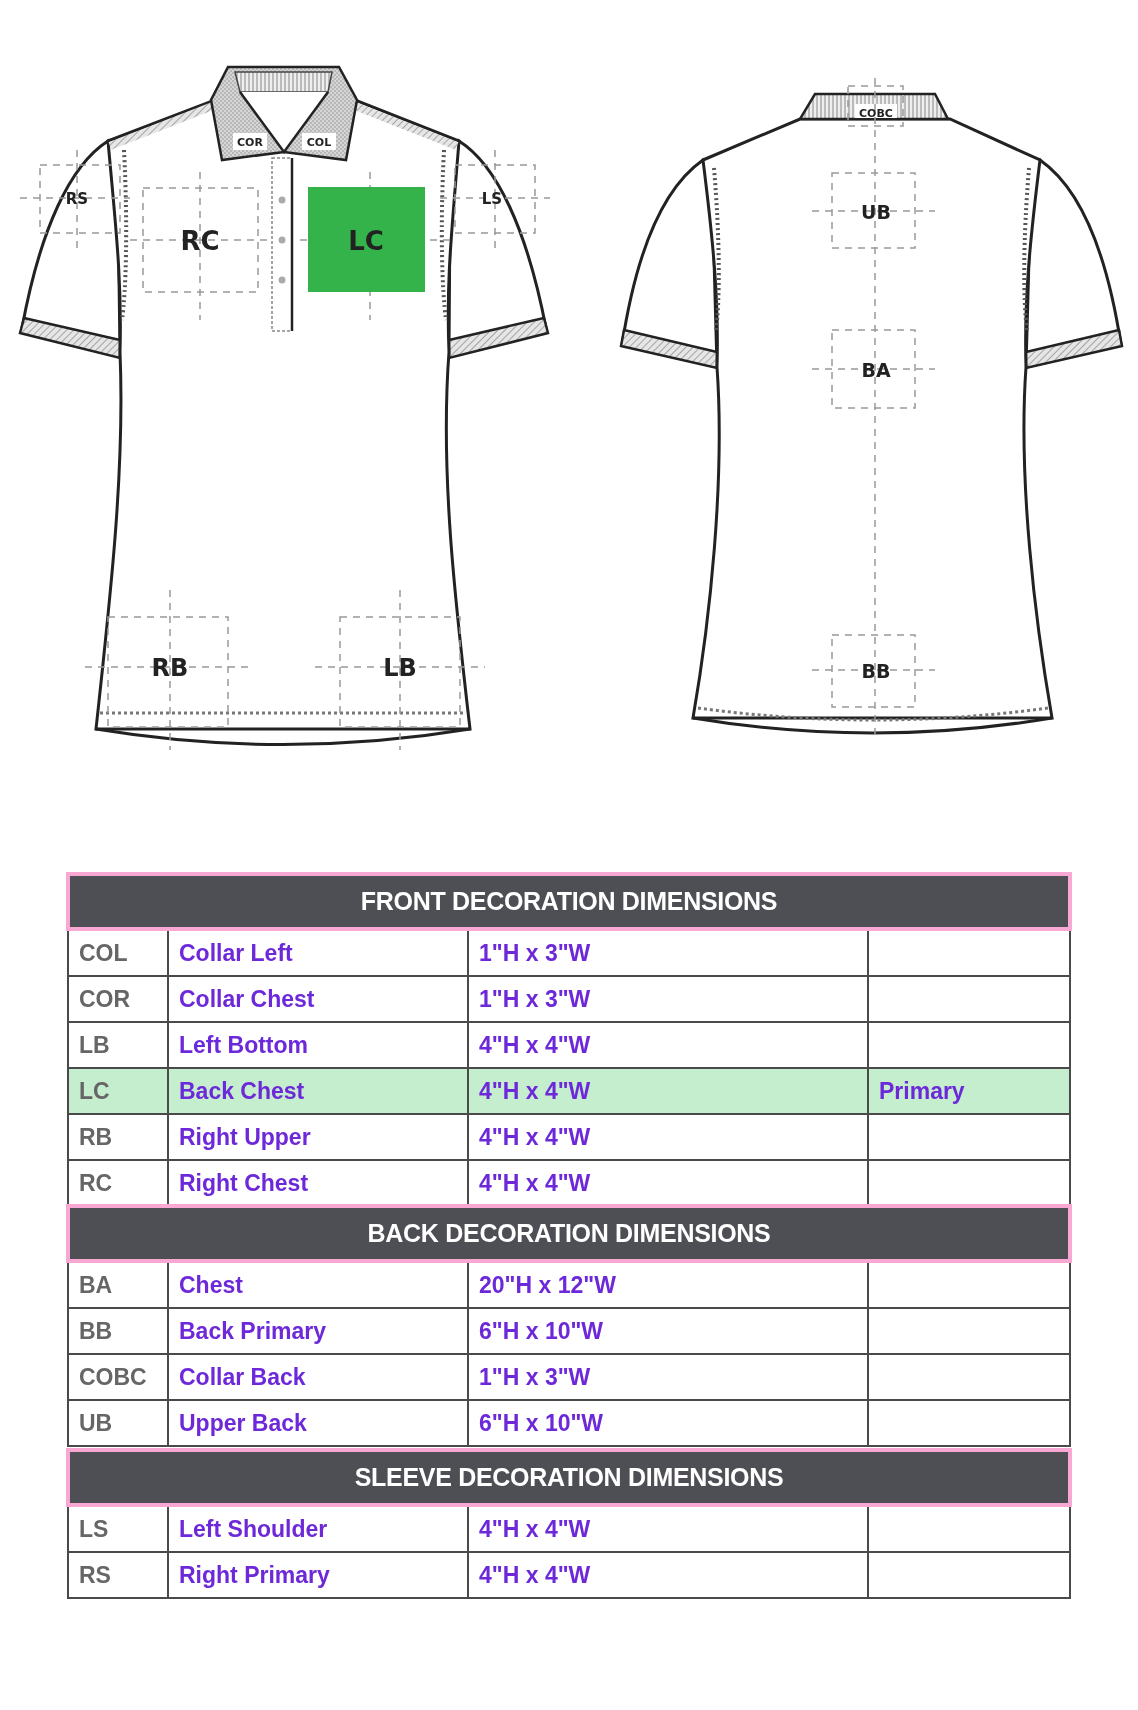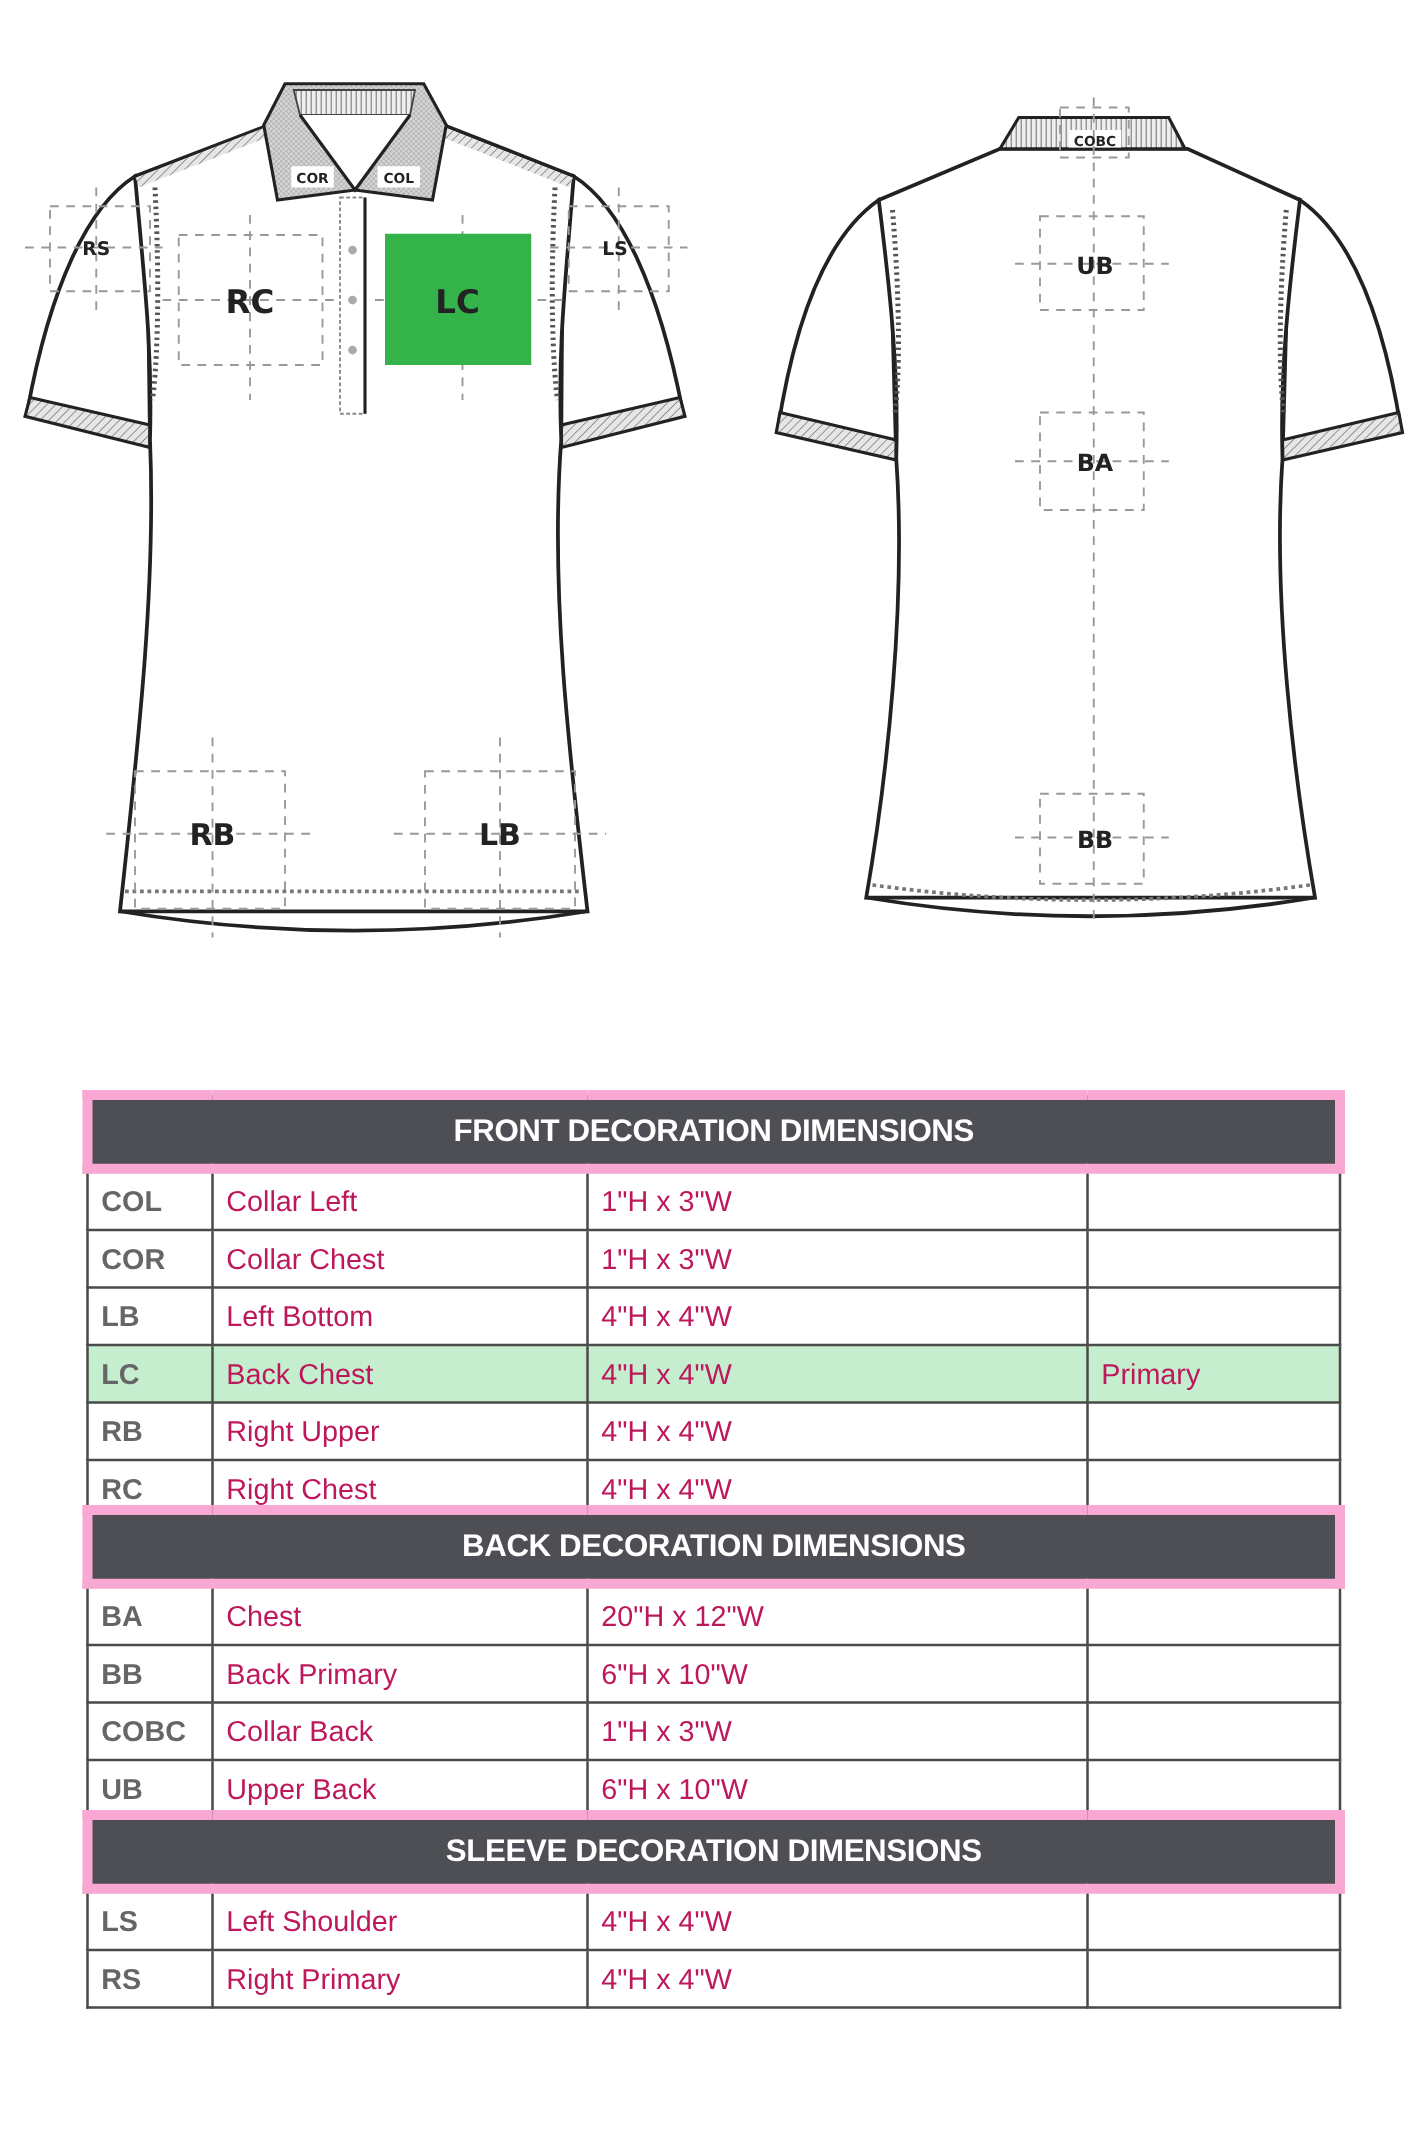--- a/index.html
+++ b/index.html
@@ -5,23 +5,23 @@
   html, body { margin: 0; padding: 0; background: #ffffff; }
   body { width: 1138px; height: 1710px; position: relative; overflow: hidden;
          font-family: "Liberation Sans", sans-serif; }
   #art { position: absolute; left: 0; top: 0; width: 1138px; height: 820px; }
   .zone-label { font-family: "DejaVu Sans", sans-serif; font-weight: bold; fill: #222; }
   .dec-table { position: absolute; left: 66px; width: 1002px; border-collapse: collapse;
                table-layout: fixed; }
   .dec-table th { background: #4e4f54; color: #ffffff; height: 51px; padding: 0;
                   font-family: "Liberation Sans", sans-serif; font-weight: bold;
                   font-size: 25px; letter-spacing: -0.3px; text-align: center;
-                  border: 8px solid #f9a8d4; }
+                  border: 4px solid #f9a8d4; }
   .dec-table td { height: 44px; border: 2px solid #4a4a4a; padding: 0 0 0 10px;
-                  font-size: 23px; color: #be185d; background: #ffffff; white-space: nowrap; }
+                  font-size: 23px; color: #6d28d9; background: #ffffff; white-space: nowrap; font-weight: bold; }
   .dec-table td.code { font-weight: bold; color: #666666; }
   .dec-table tr.primary td { background: #c4eecd; }
   col.c1 { width: 100px; } col.c2 { width: 300px; } col.c3 { width: 400px; } col.c4 { width: 202px; }
 </style>
 </head>
 <body>
 
 <svg id="art" viewBox="0 0 1138 820" xmlns="http://www.w3.org/2000/svg">
   <defs>
     <pattern id="hatch" width="5" height="5" patternUnits="userSpaceOnUse" patternTransform="rotate(45)">

